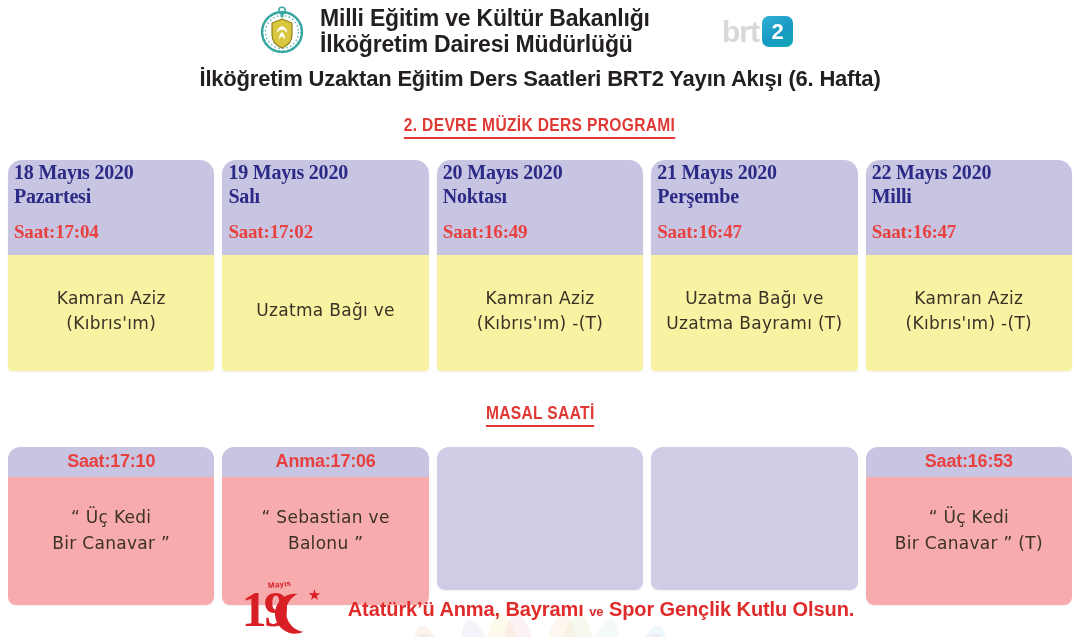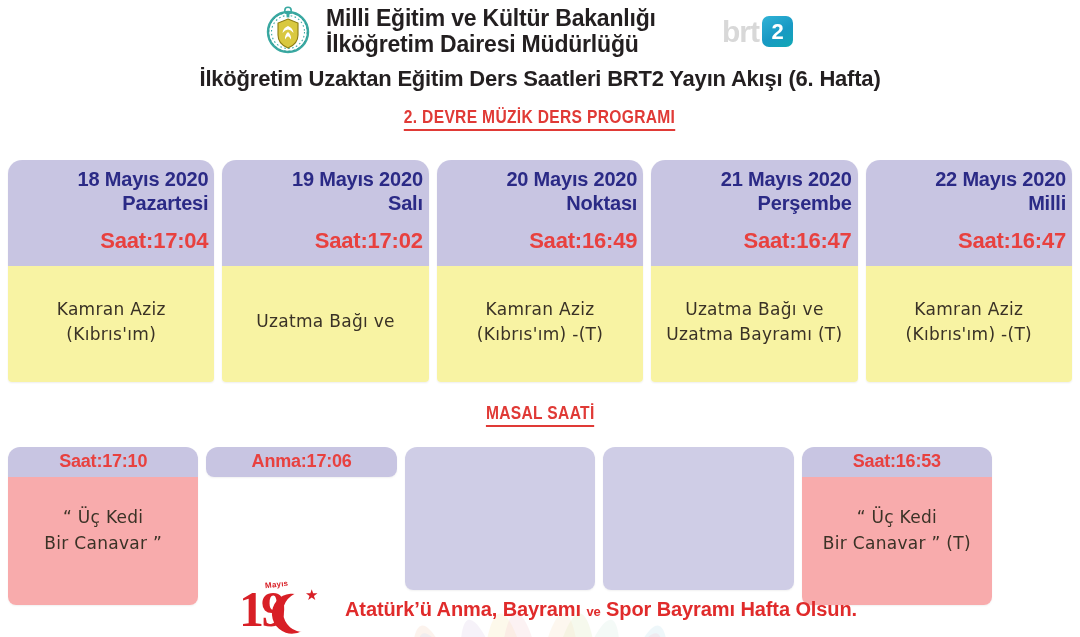--- a/index.html
+++ b/index.html
@@ -49,21 +49,21 @@
 
   
   #page{position:relative;z-index:2;width:1080px;height:637px;}
 
   
   .header{
     position:relative;
     height:100px;
   }
   .ministry{
-    position:absolute;left:262px;top:4px;
+    position:absolute;left:256px;top:4px;
     display:flex;align-items:flex-start;gap:12px;
   }
   .emblem{
     width:52px;height:52px;flex:0 0 52px;
     position:relative;margin-top:1px;
   }
   .ministry-lines{
     line-height:1.12;
     padding-top:2px;
   }
@@ -110,21 +110,21 @@
   .section-title-wrap{
     text-align:center;
     width:100%;
   }
   .section-title .tx{
     border-bottom:2px solid #e03a36;
     padding-bottom:1px;
     display:inline-block;
   }
 
-  #music-title-row{margin-top:6px;}
+  #music-title-row{margin-top:14px;}
   #masal-title-row{
     position:absolute;left:0;right:0;top:402px;
   }
 
   
   .grid{
     position:absolute;
     left:8px;top:160px;
     width:1064px;
     display:flex;
@@ -132,42 +132,43 @@
   }
   .col{flex:1 1 0;min-width:0;}
 
   .card-top{
     border-radius:14px 14px 4px 4px;
     overflow:hidden;
     box-shadow:0 1px 2px rgba(0,0,0,.07);
   }
   .card-head{
     background:rgba(195,192,224,.92);
-    padding:8px 6px 12px;
-    text-align:right;
+    padding:1px 6px 12px;
+    text-align:left;
+    font-family:Liberation Serif, serif;
   }
   .date{
     color:#2b2a86;
     font-weight:700;
     font-size:20px;
     line-height:1.18;
     letter-spacing:-.2px;
   }
   .day{
     color:#2b2a86;
     font-weight:700;
     font-size:20px;
     line-height:1.18;
     letter-spacing:-.2px;
   }
   .time{
     margin-top:13px;
     color:#e8413f;
     font-weight:700;
-    font-size:22px;
+    font-size:19px;
     letter-spacing:-.2px;
   }
   .card-body{
     background:rgba(247,242,156,.93);
     min-height:96px;
     display:flex;align-items:center;justify-content:center;
     padding:8px 6px 12px;
     text-align:center;
   }
   .lesson{
@@ -176,21 +177,21 @@
     color:#3a3226;
     font-size:17px;
     line-height:1.5;
     letter-spacing:.3px;
   }
 
   
   .grid-bottom{
     position:absolute;
     left:8px;top:447px;
-    width:984px;
+    width:1064px;
     display:flex;
     gap:8px;
   }
   .card-bottom{
     border-radius:12px 12px 8px 8px;
     overflow:hidden;
     box-shadow:0 1px 2px rgba(0,0,0,.06);
   }
   .mtime-strip{
     background:rgba(195,192,224,.92);
@@ -421,20 +422,25 @@
           </div>
         </div>
       </div>
     </div>
 
     <div class="col">
       <div class="card-bottom">
         <div class="mtime-strip">
           <span class="mtime">Anma:17:06</span>
         </div>
+        <div class="story-body">
+          <div class="story">
+            <div>“ Sebastian ve Balonu ”</div>
+          </div>
+        </div>
       </div>
     </div>
 
     <div class="col">
       <div class="card-bottom">
         <div class="story-body empty"></div>
       </div>
     </div>
 
     <div class="col">
@@ -462,17 +468,17 @@
   <div class="footer">
     <div class="logo19">
       <span class="num">19</span>
       <span class="mayis">Mayıs</span>
       <span class="star">★</span>
       <span class="crescent"></span>
     </div>
     <div class="footer-text">
       <span>Atatürk’ü Anma, Bayramı</span>
       <span class="sm">ve</span>
-      <span>Spor Bayramı Hafta Olsun.</span>
+      <span>Spor Gençlik Kutlu Olsun.</span>
     </div>
   </div>
 
 </div>
 
 </body></html>

